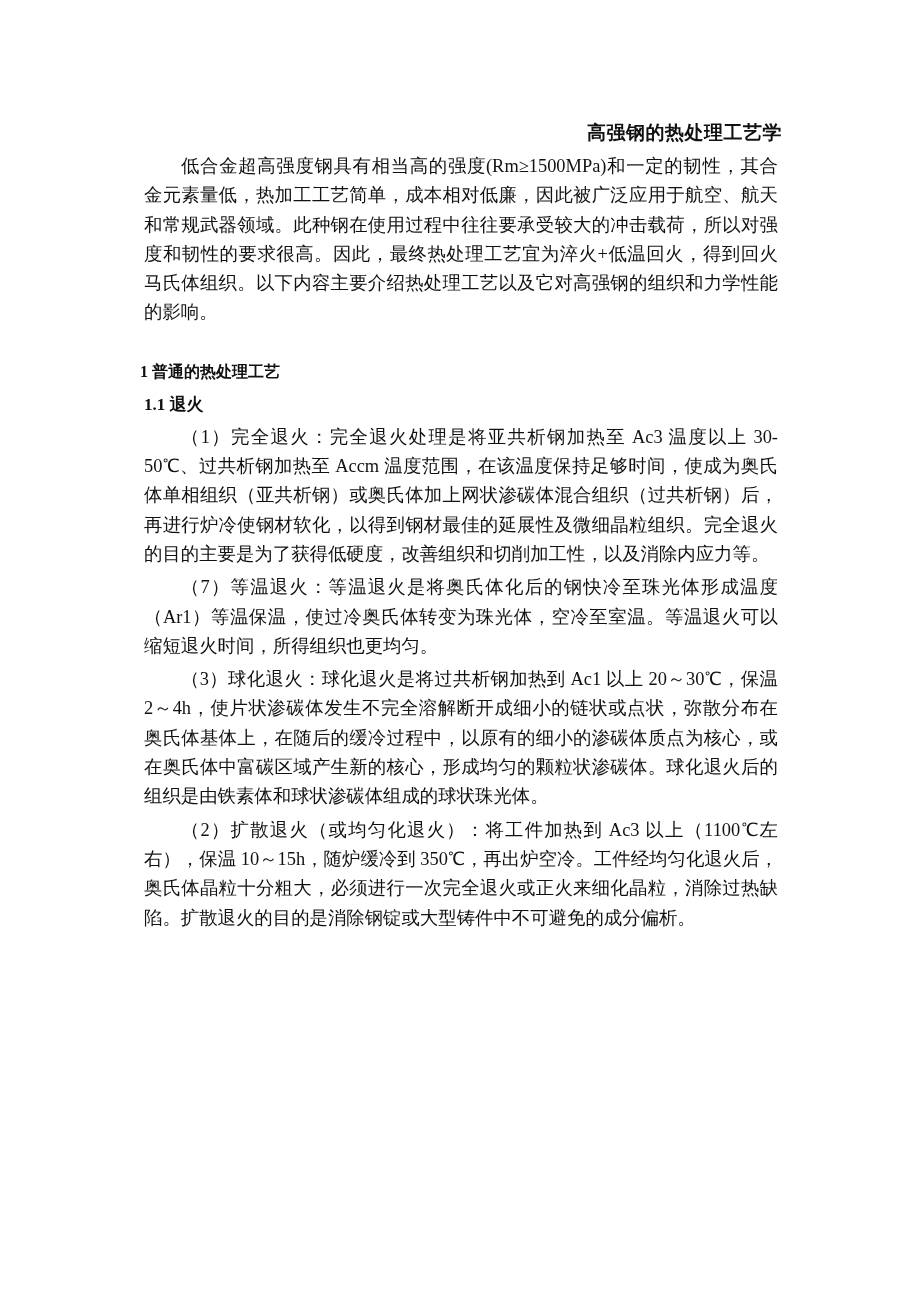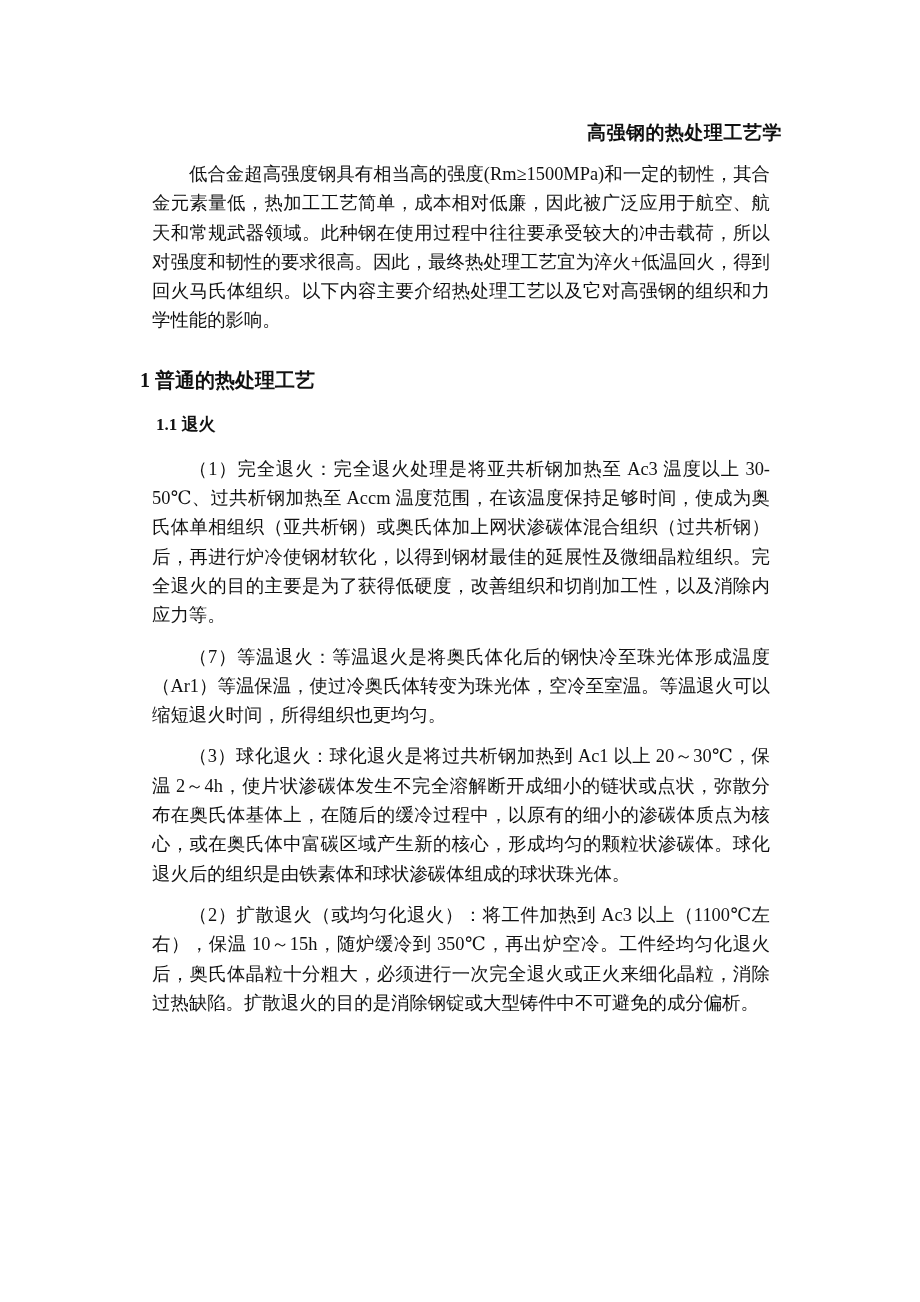--- a/index.html
+++ b/index.html
@@ -24,42 +24,43 @@
   .doc-title {
     text-align: right;
     font-size: 19px;
     font-weight: bold;
     line-height: 30px;
     height: 30px;
     margin: 0 0 0 0;
     letter-spacing: 0.5px;
   }
   p.para {
-    margin: 12px;
+    margin: 4px;
     font-size: 18.4px;
     line-height: 29.3px;
     text-indent: 37px;
     text-align: justify;
     text-align-last: left;
     letter-spacing: 0px;
   }
   .h1 {
-    font-size: 20px;
+    font-size: 16px;
     font-weight: bold;
     line-height: 30px;
     margin: 29px 0 4px 0;
   }
   .h2 {
     font-size: 17px;
     font-weight: bold;
     line-height: 28px;
-    margin: 16px;
+    margin: 4px;
   }
   .item {
     margin-top: 2px;
+    font-family: Liberation Serif, serif;
   }
   sub {
     font-size: 11px;
     vertical-align: -3px;
     line-height: 0;
   }
   .intro-first { margin-top: 6px; }
 </style>
 </head>
 <body>

